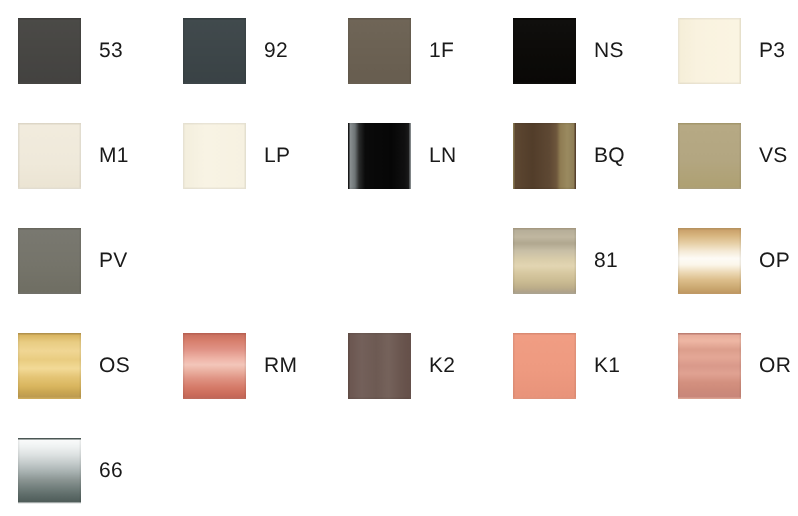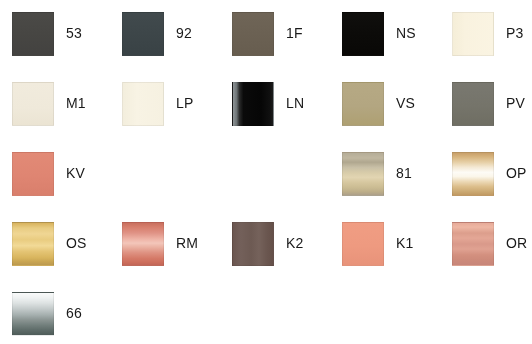--- a/index.html
+++ b/index.html
@@ -84,30 +84,30 @@
     </div>
     <div class="swatch-cell">
       <div class="swatch-chip" style="background: linear-gradient(90deg, rgb(243, 238, 221) 0%, rgb(248, 243, 228) 35%, rgb(246, 241, 225) 100%);"></div>
       <span class="swatch-label">LP</span>
     </div>
     <div class="swatch-cell">
       <div class="swatch-chip" style="background: linear-gradient(90deg, rgb(142, 148, 150) 0%, rgb(110, 116, 118) 9%, rgb(42, 43, 43) 16%, rgb(10, 10, 10) 26%, rgb(6, 6, 6) 70%, rgb(16, 16, 16) 92%, rgb(28, 28, 28) 100%);"></div>
       <span class="swatch-label">LN</span>
     </div>
     <div class="swatch-cell">
+      <div class="swatch-chip" style="background: linear-gradient(90deg, rgb(93, 71, 49) 0%, rgb(82, 61, 42) 30%, rgb(94, 72, 51) 58%, rgb(109, 86, 60) 70%, rgb(142, 123, 82) 76%, rgb(154, 138, 96) 88%, rgb(141, 124, 85) 100%);"></div>
+      <span class="swatch-label">BQ</span>
+    </div>
+    <div class="swatch-cell">
       <div class="swatch-chip" style="background: linear-gradient(rgb(182, 169, 132) 0%, rgb(179, 166, 129) 55%, rgb(174, 160, 114) 100%);"></div>
       <span class="swatch-label">VS</span>
     </div>
     <div class="swatch-cell">
       <div class="swatch-chip" style="background: linear-gradient(rgb(121, 120, 112) 0%, rgb(117, 116, 106) 55%, rgb(111, 110, 99) 100%);"></div>
       <span class="swatch-label">PV</span>
-    </div>
-    <div class="swatch-cell">
-      <div class="swatch-chip" style="background: linear-gradient(rgb(226, 138, 118) 0%, rgb(223, 133, 114) 55%, rgb(217, 127, 108) 100%);"></div>
-      <span class="swatch-label">KV</span>
     </div>
     <div class="swatch-cell empty"></div>
     <div class="swatch-cell empty"></div>
     <div class="swatch-cell">
       <div class="swatch-chip" style="background: linear-gradient(rgb(181, 173, 152) 0%, rgb(192, 183, 160) 12%, rgb(176, 167, 143) 22%, rgb(200, 191, 166) 34%, rgb(217, 205, 170) 48%, rgb(226, 213, 178) 58%, rgb(214, 199, 159) 70%, rgb(203, 188, 147) 82%, rgb(189, 174, 137) 92%, rgb(173, 160, 138) 100%);"></div>
       <span class="swatch-label">81</span>
     </div>
     <div class="swatch-cell">
       <div class="swatch-chip" style="background: linear-gradient(rgb(201, 160, 106) 0%, rgb(216, 182, 128) 10%, rgb(230, 207, 166) 22%, rgb(244, 233, 212) 34%, rgb(253, 251, 246) 46%, rgb(251, 246, 234) 56%, rgb(236, 217, 182) 68%, rgb(220, 190, 139) 80%, rgb(203, 169, 114) 92%, rgb(193, 154, 99) 100%);"></div>
       <span class="swatch-label">OP</span>

